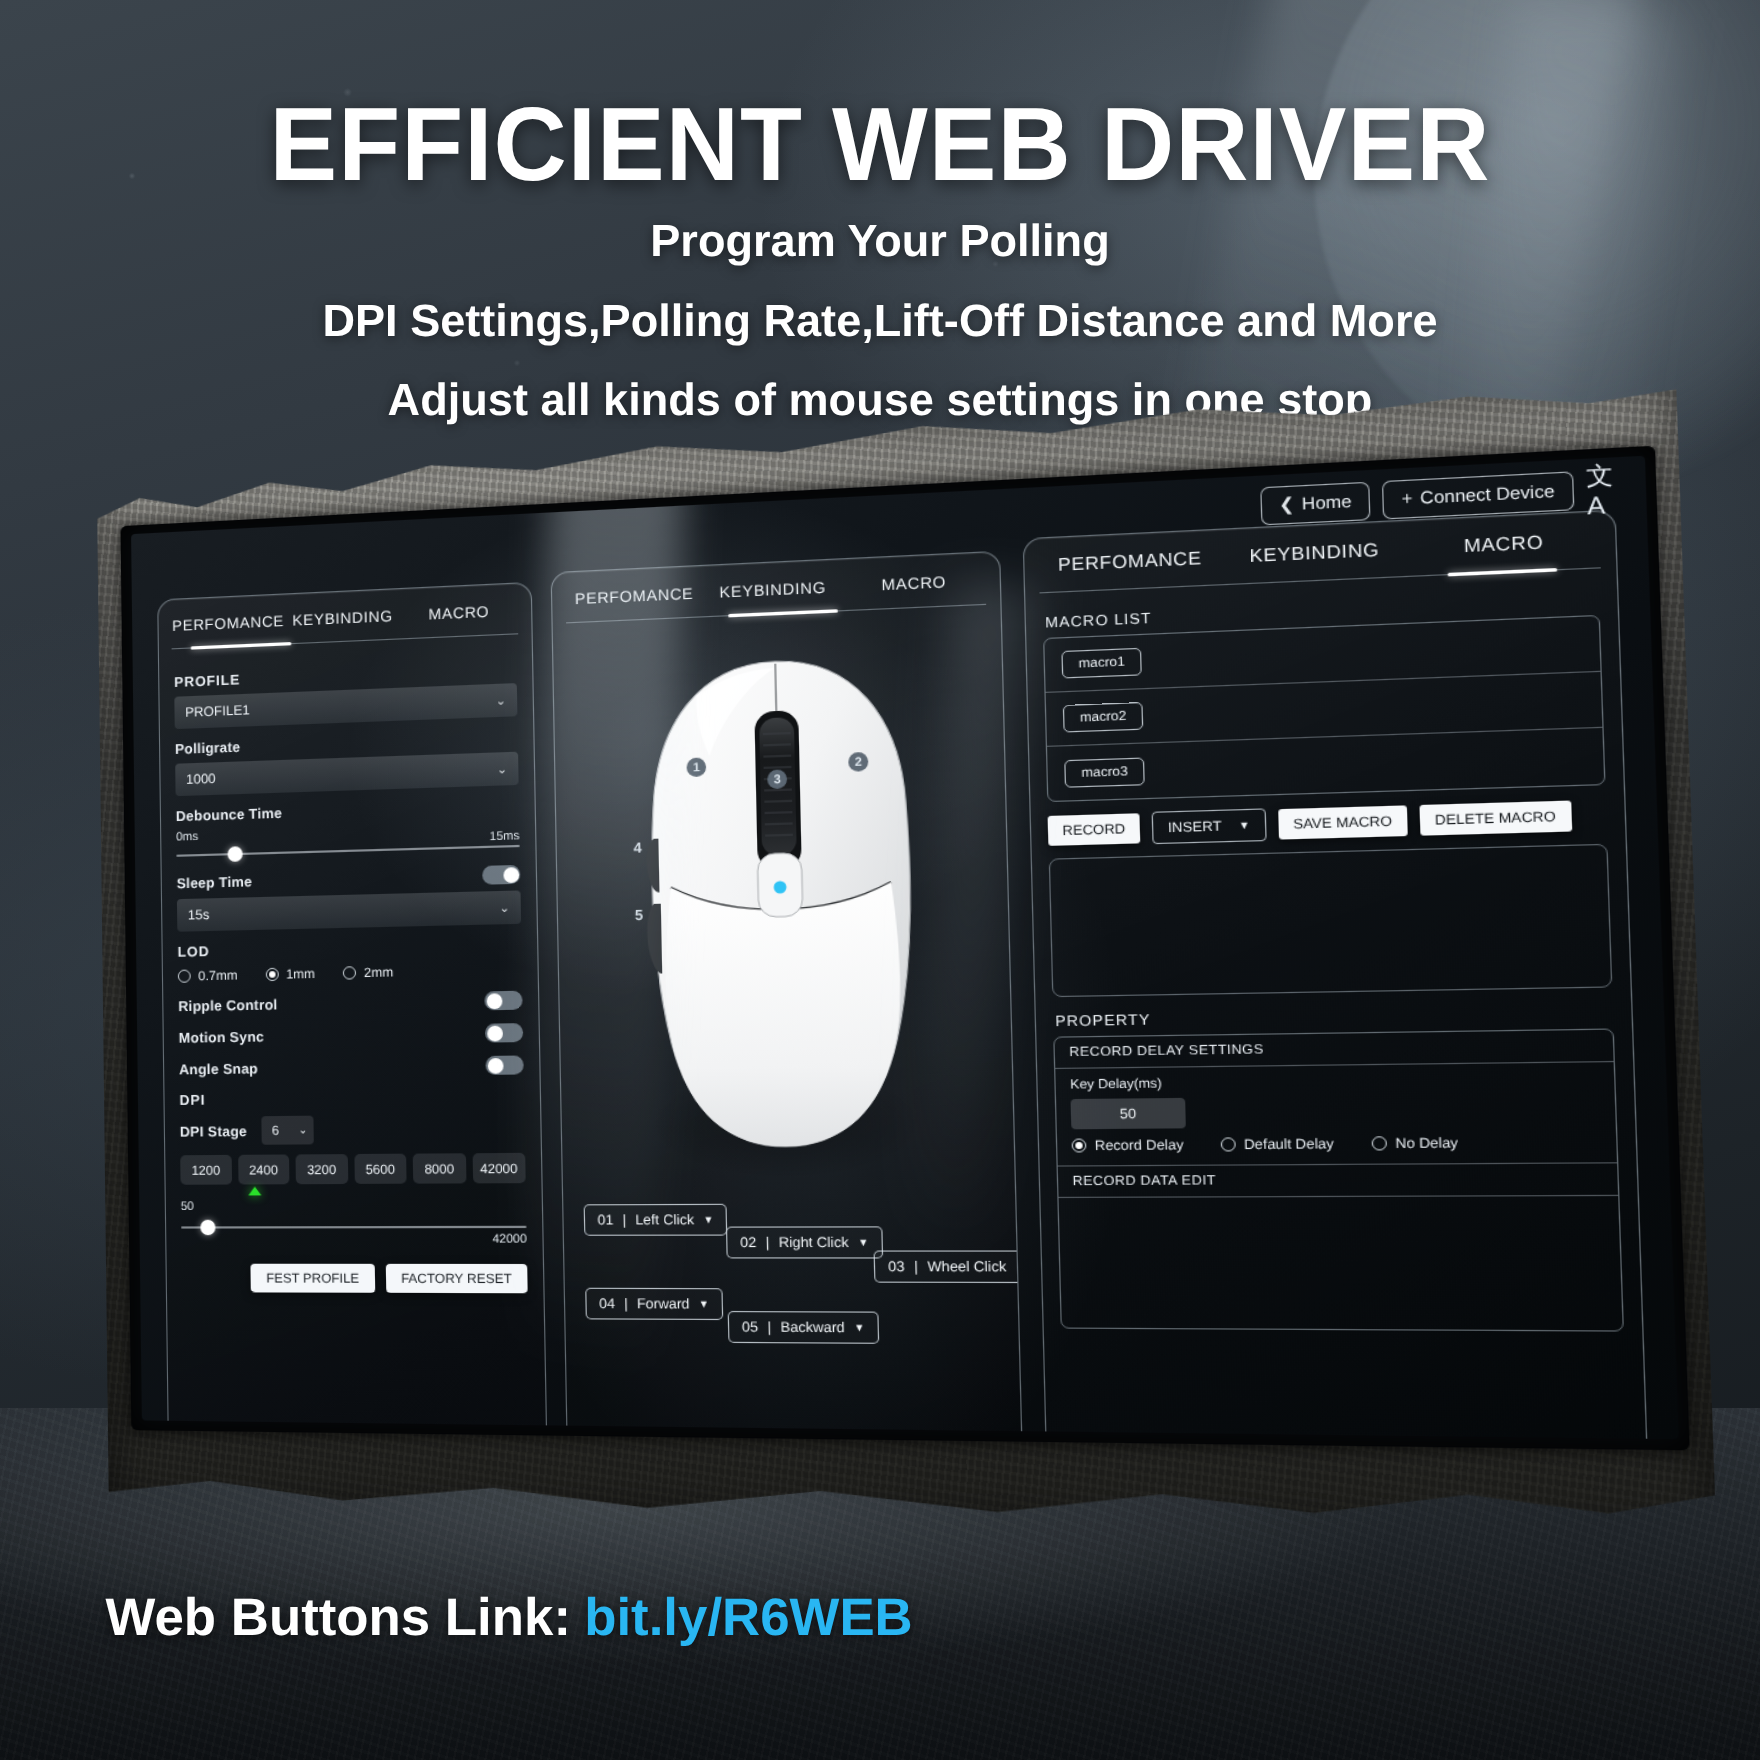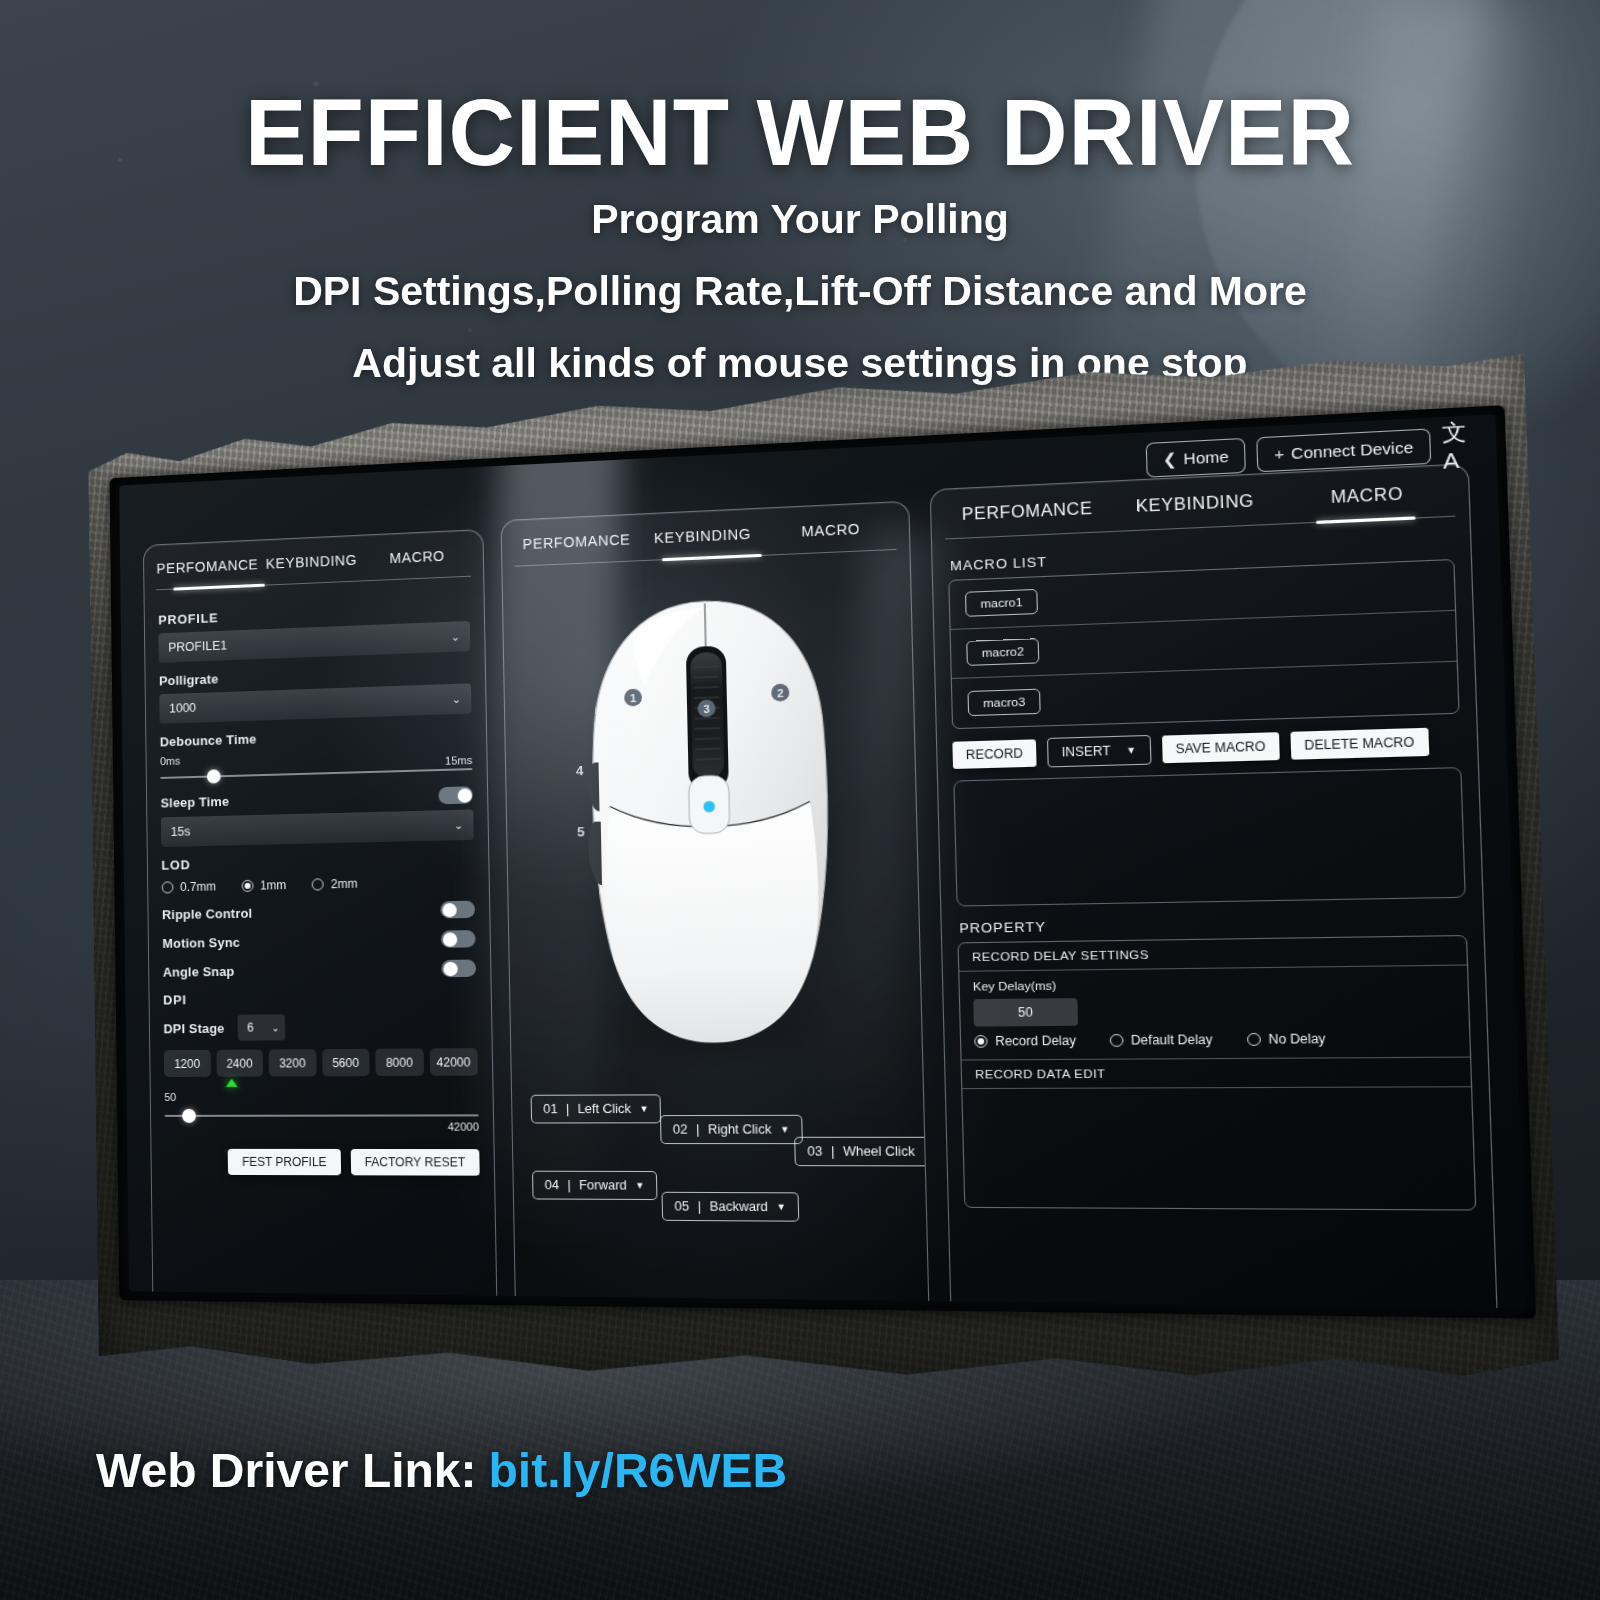--- a/index.html
+++ b/index.html
@@ -698,16 +698,16 @@
               <div style="height:112px;border-top:1px solid rgba(205,219,230,.35);"></div>
             </div>
           </div>
         </div>
 
       </div>
     </div>
   </div>
 
   <div id="footer-link">
-    <span>Web Driver Link:</span><span id="footer-url" style="color: rgb(41, 182, 242);">bit.ly/R6WEB</span>
+    <span>Web Buttons Link:</span><span id="footer-url" style="color: rgb(41, 182, 242);">bit.ly/R6WEB</span>
   </div>
 
 </div>
 
 </body></html>

